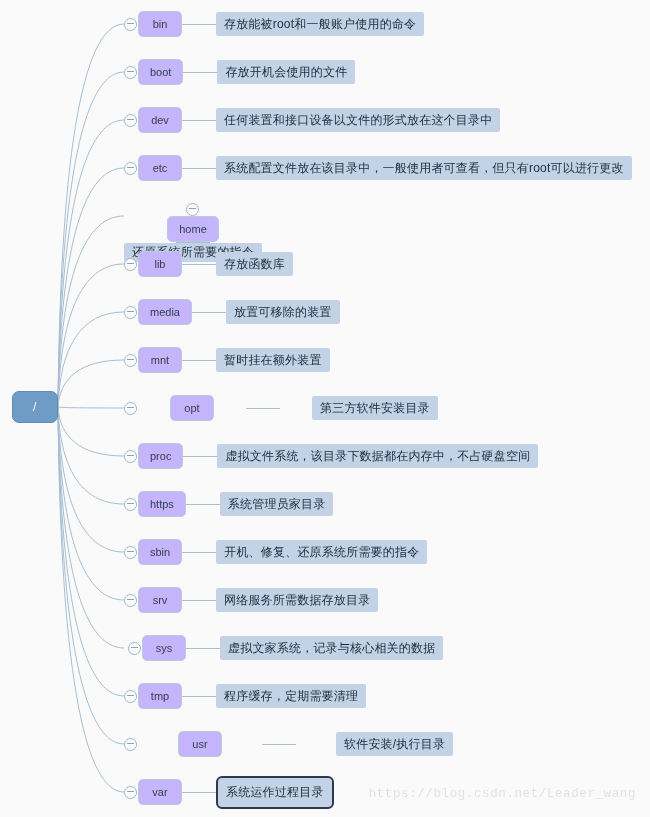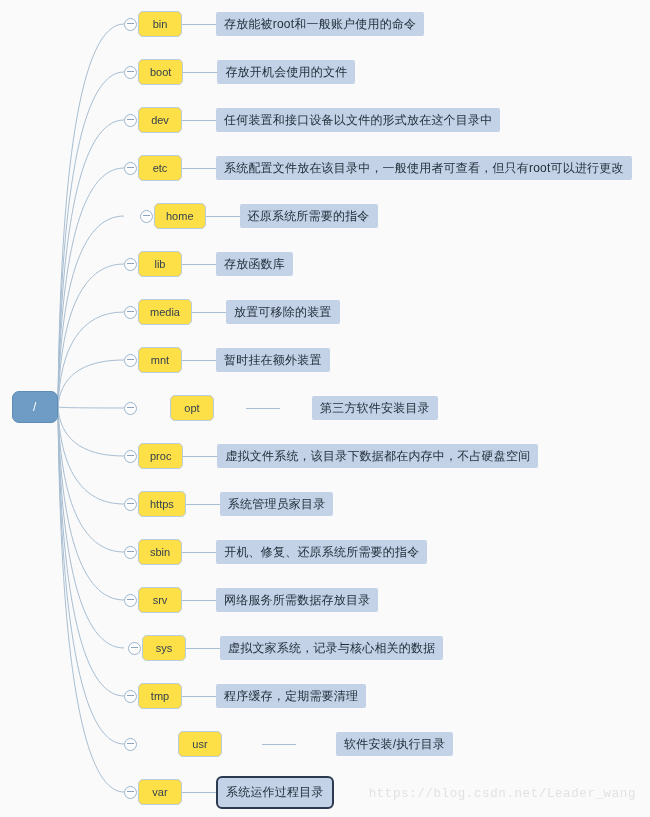--- a/index.html
+++ b/index.html
@@ -71,21 +71,21 @@
     height: 1px;
     background: #8aa5be;
   }
   .dir-box {
     box-sizing: border-box;
     height: 26px;
     min-width: 44px;
     padding: 0 11px;
     border: 1px solid #b9cbdd;
     border-radius: 5px;
-    background: #fde047;
+    background: #c4b5fd;
     color: #33414f;
     font-size: 11px;
     display: flex;
     align-items: center;
     justify-content: center;
     flex: 0 0 auto;
   }
   .link-line {
     height: 1px;
     background: #a8bed2;
@@ -173,21 +173,21 @@
         <div class="dir-box">dev</div>
         <div class="link-line"></div>
         <div class="desc-box">任何装置和接口设备以文件的形式放在这个目录中</div>
       </div>
       <div class="branch" style="left: 124px; top: 155px;">
         <div class="toggle"></div>
         <div class="dir-box">etc</div>
         <div class="link-line"></div>
         <div class="desc-box">系统配置文件放在该目录中，一般使用者可查看，但只有root可以进行更改</div>
       </div>
-      <div class="branch" style="left: 140px; top: 203px;">
+      <div class="branch" style="left: 124px; top: 203px; flex-direction: column;">
         <div class="toggle"></div>
         <div class="dir-box">home</div>
         <div class="link-line"></div>
         <div class="desc-box">还原系统所需要的指令</div>
       </div>
       <div class="branch" style="left: 124px; top: 251px;">
         <div class="toggle"></div>
         <div class="dir-box">lib</div>
         <div class="link-line"></div>
         <div class="desc-box">存放函数库</div>

